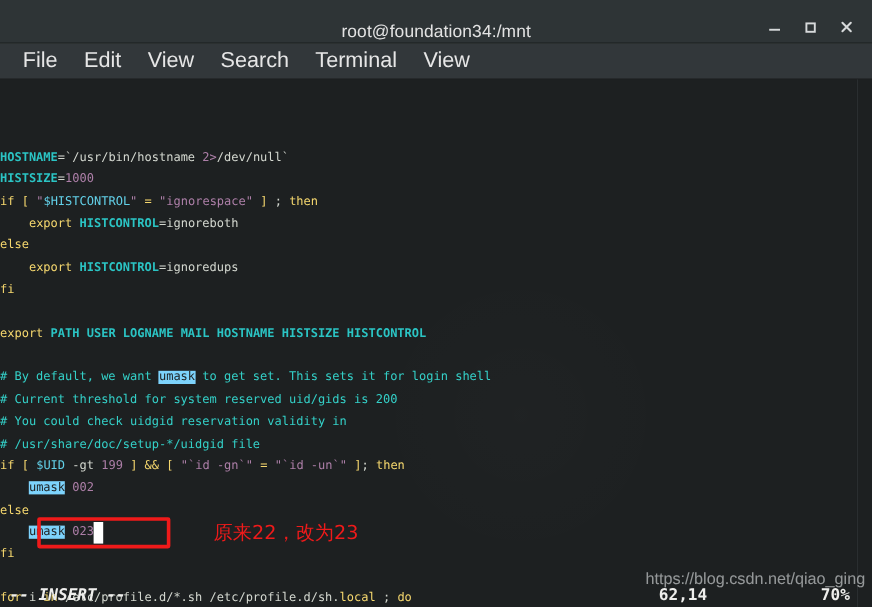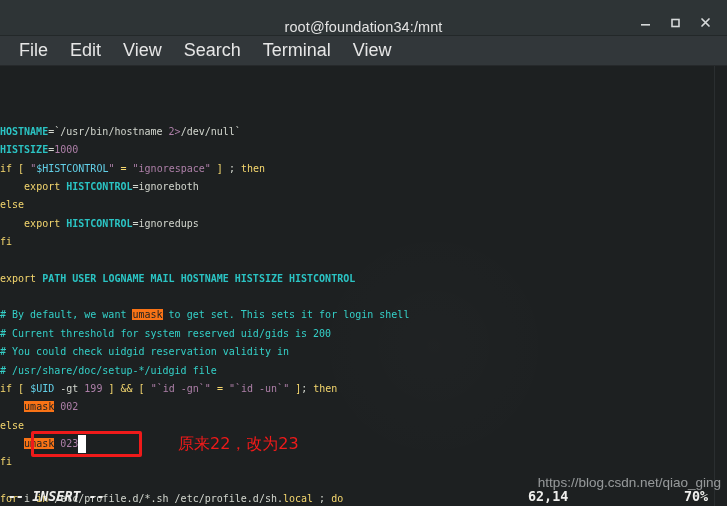--- a/index.html
+++ b/index.html
@@ -120,21 +120,21 @@
   
   .c-def   { color: #d3d7cf; }
   .c-key   { color: #f5d76e; }           
   .c-ident { color: #2bc4c4; font-weight: bold; }  
   .c-var   { color: #62d0e8; }           
   .c-str   { color: #ad7fa8; }           
   .c-num   { color: #ad7fa8; }
   .c-cmt   { color: #34d0c8; }
 
   .hl {                                   
-    background: #f97316;
+    background: #7dd3fc;
     color: #1d2021;
   }
   .cursor {
     display: inline-block;
     width: 8px;
     background: #ffffff;
     color: #ffffff;
   }
 
   
@@ -167,21 +167,21 @@
     color: #eeeeec;
     pointer-events: none;
   }
   .status-mode {
     font-weight: bold;
     padding-left: 8px;
     font-style: italic;
   }
   .status-pos {
     position: absolute;
-    left: 528px;
+    left: 549px;
     font-weight: bold;
     color: #eeeeec;
   }
   .status-pct {
     position: absolute;
     left: 684px;
     font-weight: bold;
     color: #eeeeec;
   }
 

